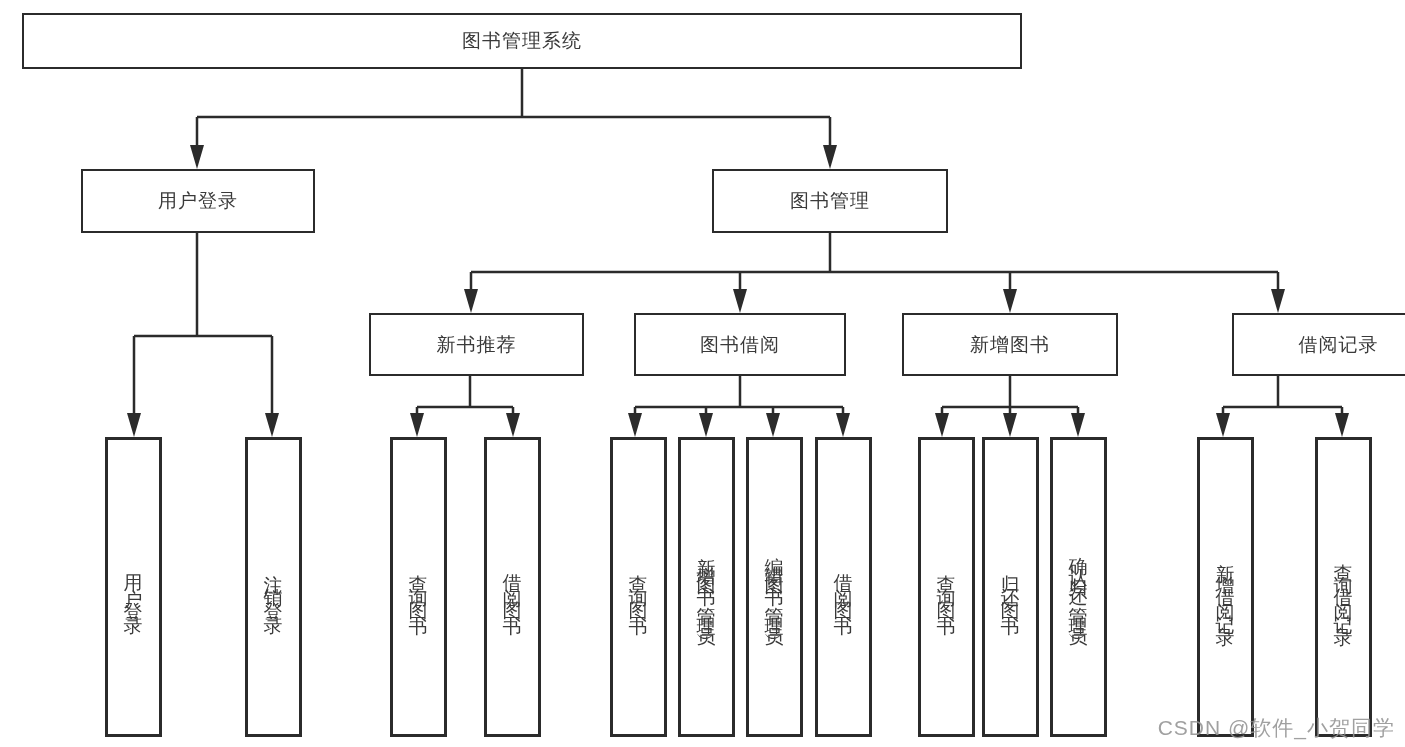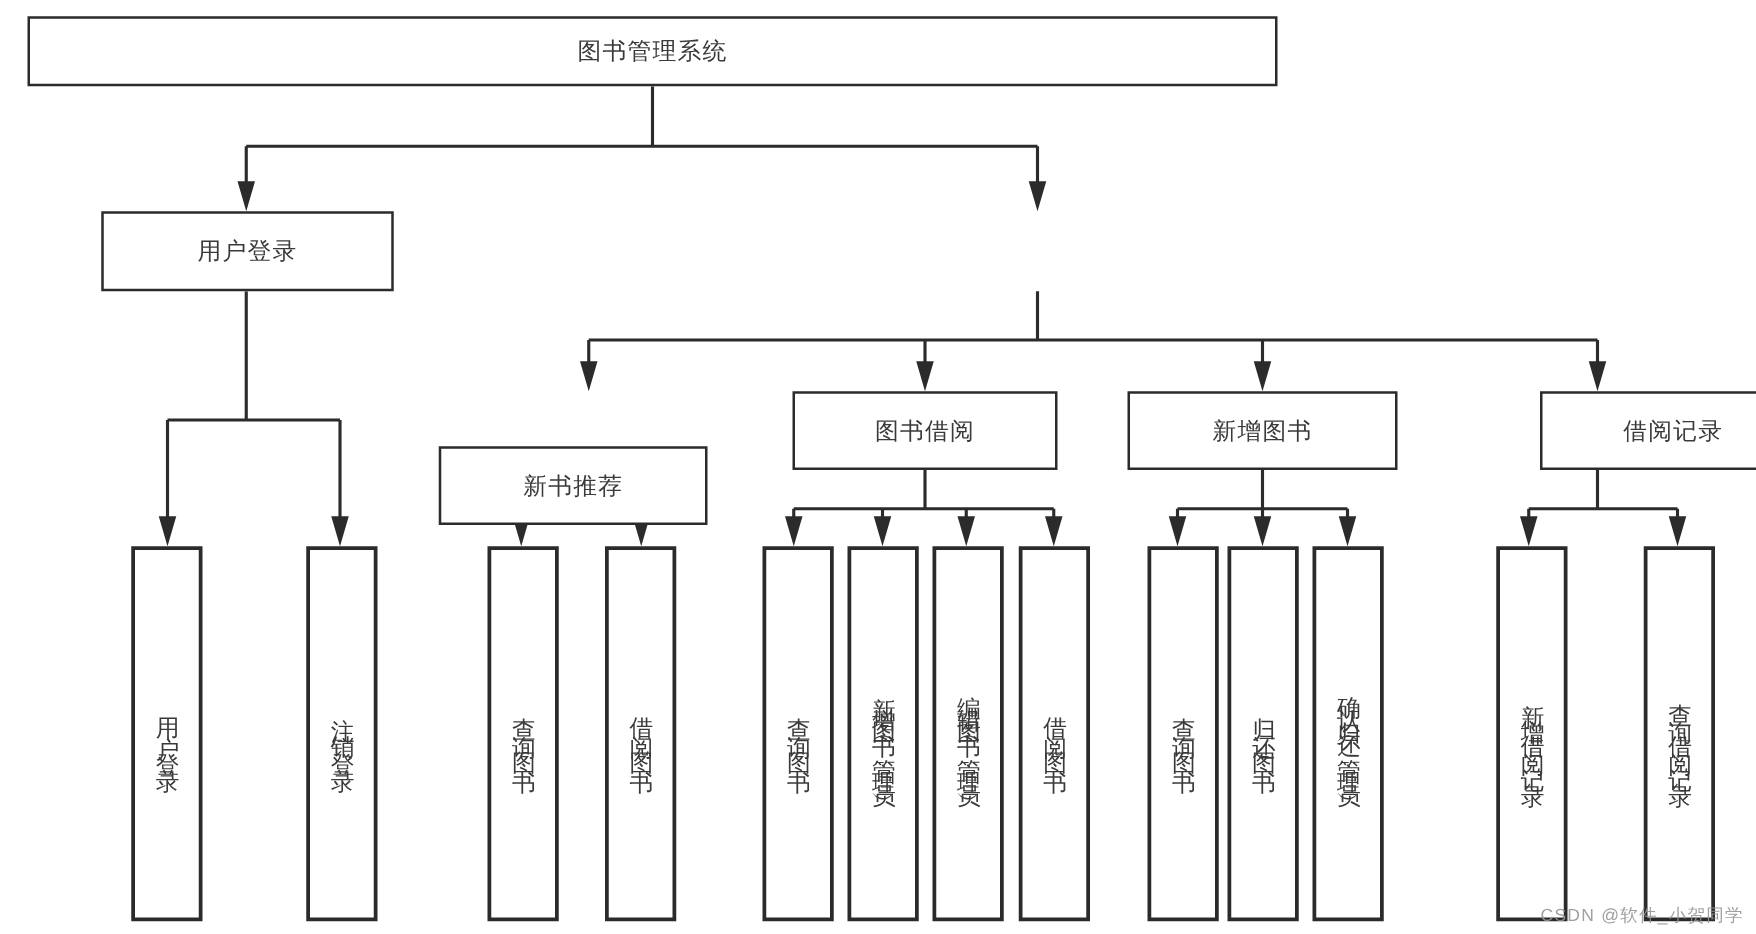--- a/index.html
+++ b/index.html
@@ -52,21 +52,21 @@
     line-height: 1;
   }
   .vbox.long .label { letter-spacing: 10px; }
   .vbox.mid  .label { letter-spacing: 13px; }
 
   #root-box  { left: 22px;  top: 13px;  width: 1000px; height: 56px; }
   #l2-login  { left: 81px;  top: 169px; width: 234px;  height: 64px; }
   #l2-mgmt   { left: 712px; top: 169px; width: 236px;  height: 64px; }
 
   .l3 { top: 313px; height: 63px; }
-  #l3-recommend { left: 351px;  width: 215px; margin-top: 44px; }
+  #l3-recommend { left: 369px;  width: 215px; }
   #l3-borrow    { left: 634px;  width: 212px; align-items: center; }
   #l3-current   { left: 902px;  width: 216px; }
   #l3-records   { left: 1232px; width: 213px; }
 
   #v1  { left: 105px; }
   #v2  { left: 245px; }
   #v3  { left: 390px; }
   #v4  { left: 484px; }
   #v5  { left: 610px; }
   #v6  { left: 678px; }
@@ -75,21 +75,21 @@
   #v9  { left: 918px; }
   #v10 { left: 982px; }
   #v11 { left: 1050px; }
   #v12 { left: 1197px; }
   #v13 { left: 1315px; }
 
   #watermark {
     position: absolute;
     right: 10px;
     bottom: 5px;
-    font-size: 14px;
+    font-size: 21px;
     color: rgba(150, 150, 150, 0.9);
     letter-spacing: 1px;
     z-index: 2;
     white-space: nowrap;
   }
 </style>
 </head>
 <body>
 
 <div id="canvas">
@@ -134,20 +134,23 @@
     </g>
   </svg>
 
   <div id="root-box" class="box hbox">
     <span class="label">图书管理系统</span>
   </div>
 
   <div id="l2-login" class="box hbox">
     <span class="label">用户登录</span>
   </div>
+  <div id="l2-mgmt" class="box hbox">
+    <span class="label">图书管理</span>
+  </div>
 
   <div id="l3-recommend" class="box hbox l3">
     <span class="label">新书推荐</span>
   </div>
   <div id="l3-borrow" class="box hbox l3">
     <span class="label">图书借阅</span>
   </div>
   <div id="l3-current" class="box hbox l3">
     <span class="label">新增图书</span>
   </div>

